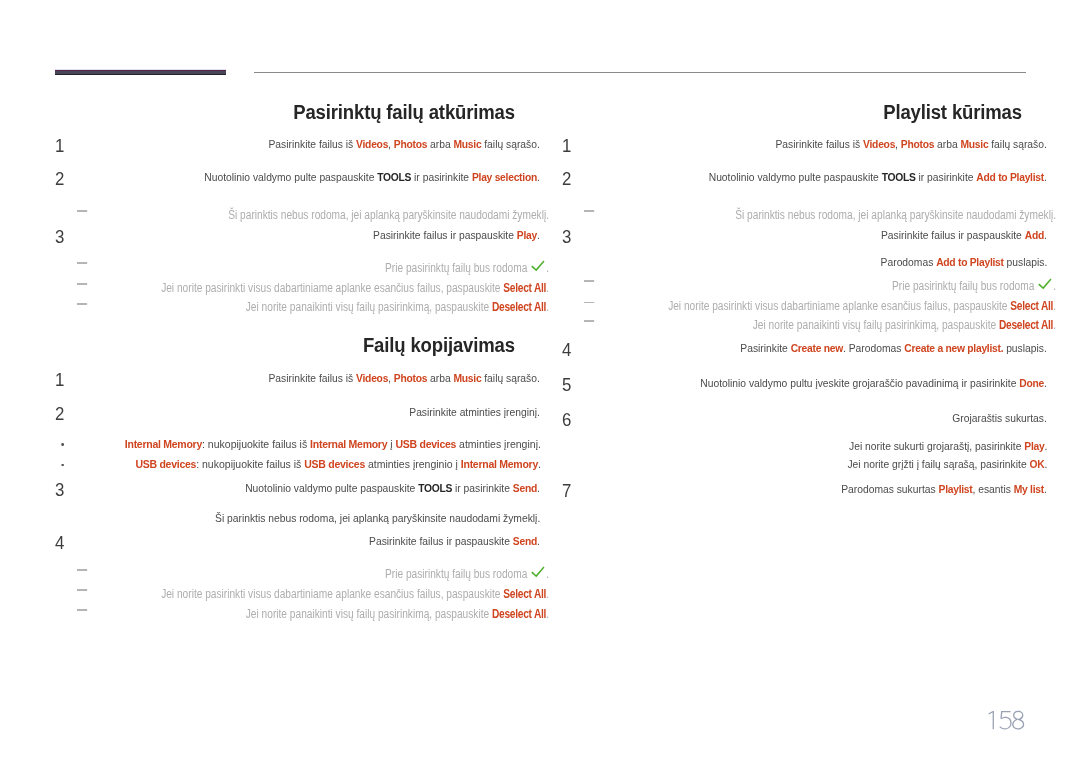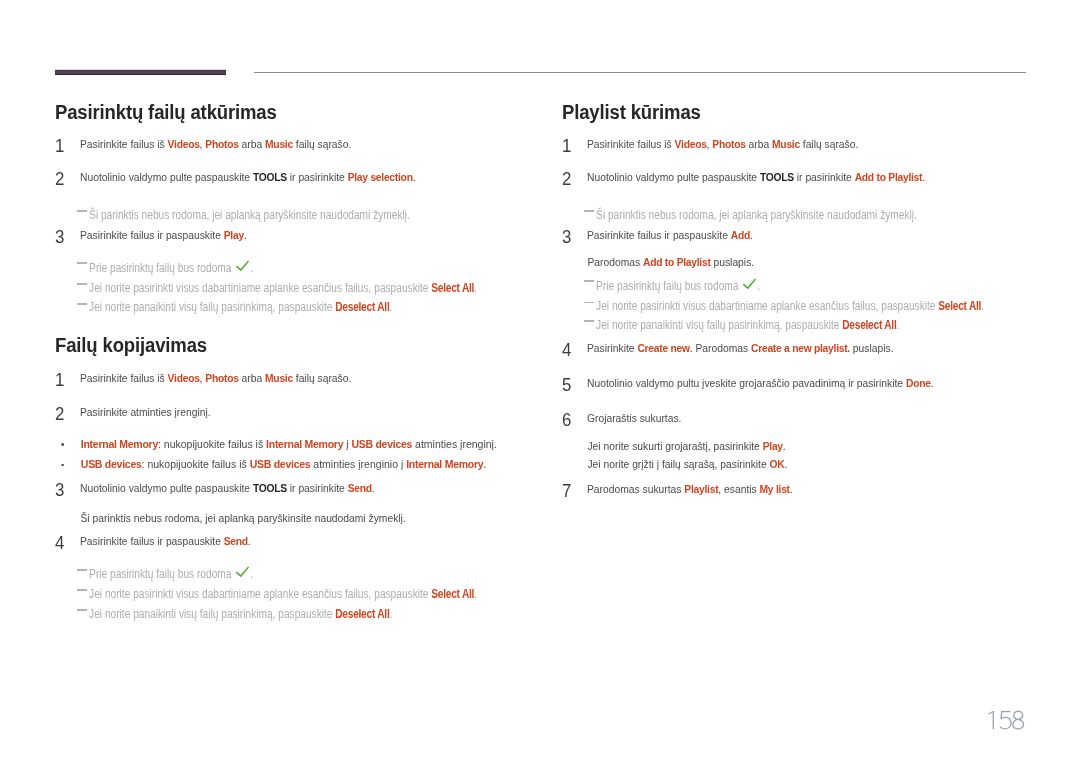--- a/index.html
+++ b/index.html
@@ -3,21 +3,21 @@
 <meta charset="utf-8">
 <style>
   html, body { margin:0; padding:0; }
   body {
     width:1080px; height:763px;
     background:#ffffff;
     font-family:"Liberation Sans", sans-serif;
     -webkit-font-smoothing:antialiased;
     overflow:hidden;
   }
-  .page { position:relative; width:1080px; height:537px; }
+  .page { position:relative; width:1080px; height:537px;text-align:right; }
   .rule-wrap { position:absolute; left:55px; top:69px; width:970px; height:8px; }
   .rule-thick { position:absolute; left:0; top:0; width:170.5px; height:6px;
                 background:linear-gradient(to bottom,
                   #e2def2 0px, #e2def2 1.0px,
                   #55264a 1.0px, #55264a 2.0px,
                   #474556 2.0px, #474556 4.7px,
                   #23232a 4.7px, #23232a 6px); }
   .rule-thin { position:absolute; left:199px; top:3.2px; width:772px; height:1px; background:#8a8a8a; }
 
   .col { position:absolute; top:0; }

